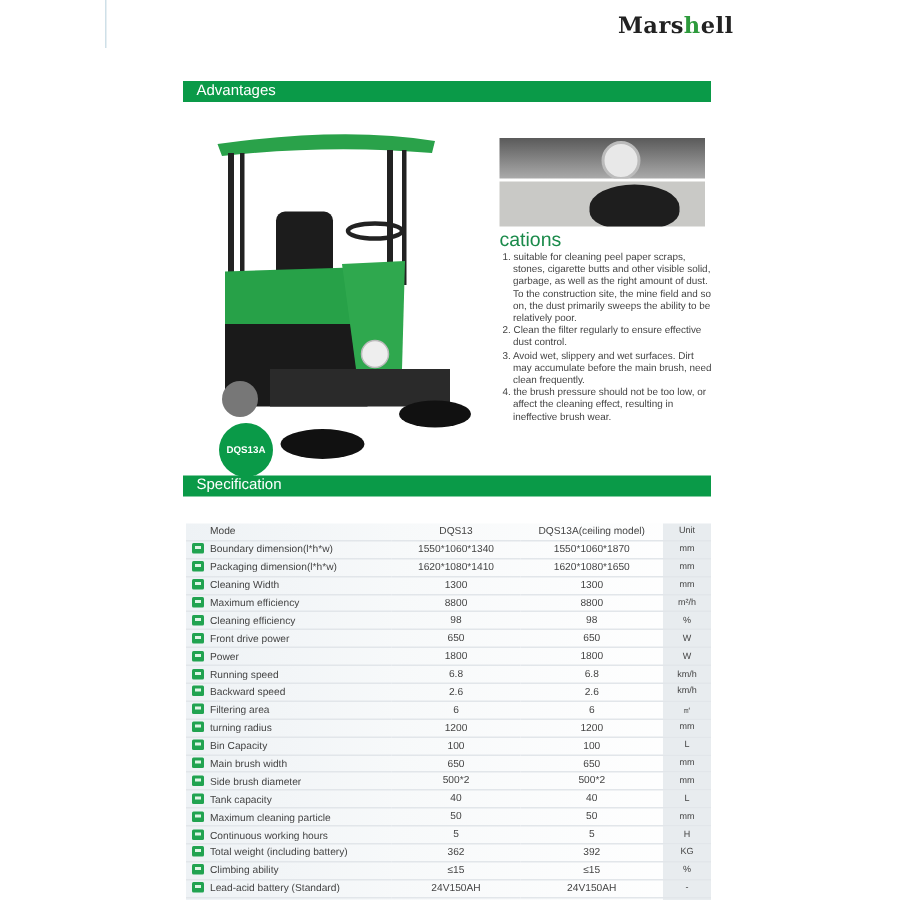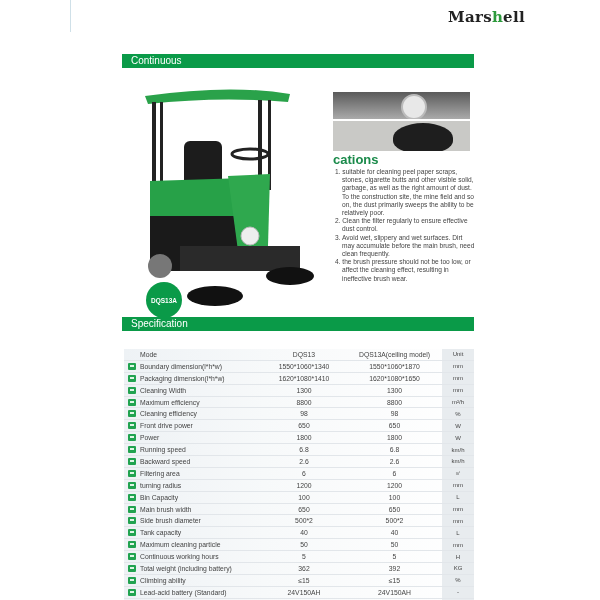--- a/index.html
+++ b/index.html
@@ -1,53 +1,53 @@
 <!DOCTYPE html>
 <html><head>
 <meta charset="utf-8">
 <style>
   html, body { margin:0; padding:0; background:#ffffff; }
   body { width:600px; height:600px; position:relative; overflow:hidden; font-family:"Liberation Sans", sans-serif; color:#333; }
   .vline { position:absolute; left:70px; top:0; width:1px; height:32px; background:#cfe0e8; }
-  .logo { position:absolute; left:412px; top:8px; font-family:"DejaVu Serif", serif; font-weight:bold; font-size:15px; color:#222; letter-spacing:0.3px;margin-left:36px; }
+  .logo { position:absolute; left:412px; top:8px; font-family:"DejaVu Serif", serif; font-weight:bold; font-size:15px; color:#222; letter-spacing:0.3px; }
   .logo .accent { color:#2d9a3c; }
   .section-bar { position:absolute; left:122px; width:352px; height:14px; background:#0a9a48; color:#fff; font-size:10px; line-height:14px; padding-left:9px; box-sizing:border-box; }
   .bar-adv { top:54px; }
   .bar-spec { top:317px; }
 
   .product { position:absolute; left:140px; top:86px; width:185px; height:230px; }
   .badge { position:absolute; left:146px; top:282px; width:36px; height:36px; border-radius:50%; background:#0a9a48; color:#fff; font-size:6.5px; font-weight:bold; display:flex; align-items:center; justify-content:center; }
 
   .detail1 { position:absolute; left:333px; top:92px; width:137px; height:27px; background:linear-gradient(#5a5a5a,#8a8a8a 60%,#aaa); overflow:hidden; }
   .detail1 .wheel { position:absolute; left:68px; top:2px; width:26px; height:26px; border-radius:50%; background:#e8e8e8; border:2px solid #bbb; box-sizing:border-box; }
   .detail2 { position:absolute; left:333px; top:121px; width:137px; height:30px; background:#c9c9c6; overflow:hidden; }
   .detail2 .brush { position:absolute; left:60px; top:2px; width:60px; height:30px; border-radius:50% 50% 40% 40%; background:#1e1e1e; }
 
-  .cations-title { position:absolute; left:333px; top:152px; font-size:13px; color:#1a8a4a; font-weight:bold; }
+  .cations-title { position:absolute; left:333px; top:152px; font-size:13px; color:#1a8a4a; font-weight:normal; }
   .cations-list { position:absolute; left:335px; top:168px; width:140px; font-size:6.6px; line-height:8.2px; color:#444; margin:0; padding:0; list-style:none; }
   .cations-list li { padding-left:7px; text-indent:-7px; margin-bottom:0; }
 
   .spec { position:absolute; left:124px; top:349px; width:350px; border-collapse:collapse; font-size:6.8px; color:#444; background:linear-gradient(90deg,#eef2f5 0%,#f7f9fa 40%,#fff 100%); }
   .spec td { height:10.9px; padding:0; border-bottom:1px solid #e2e6ea; vertical-align:middle; }
   .spec .c-label { width:137px; white-space:nowrap; }
   .spec .c-v1 { width:86px; text-align:center; }
   .spec .c-v2 { width:95px; text-align:center; }
   .spec .c-unit { width:32px; text-align:center; background:#e8ecef; font-size:6px; }
   .icon { display:inline-block; width:8px; height:7px; background:#21a350; margin:0 4px 0 4px; vertical-align:-1px; border-radius:1px; position:relative; }
   .icon::after { content:""; position:absolute; left:2px; top:2px; width:4px; height:2px; background:#dff5e6; }
   .noicon { display:inline-block; width:16px; }
 </style>
 </head>
 <body>
 
 <div class="vline"></div>
 
 <div class="logo"><span>Mars</span><span class="accent">h</span><span>ell</span></div>
 
-<div class="section-bar bar-adv">Continuous</div>
+<div class="section-bar bar-adv">Advantages</div>
 
 <svg class="product" viewBox="0 0 185 230">
   <path d="M5 10 Q90 -2 150 8 L148 16 Q80 10 8 18 Z" fill="#2aa24a"></path>
   <rect x="12" y="16" width="4" height="170" fill="#222"></rect>
   <rect x="20" y="16" width="3" height="130" fill="#222"></rect>
   <rect x="118" y="14" width="4" height="110" fill="#222"></rect>
   <rect x="128" y="14" width="3" height="90" fill="#222"></rect>
   <rect x="44" y="55" width="38" height="55" rx="6" fill="#1c1c1c"></rect>
   <path d="M10 95 L105 92 L112 130 L10 135 Z" fill="#27a148"></path>
   <rect x="10" y="130" width="95" height="55" fill="#1a1a1a"></rect>

